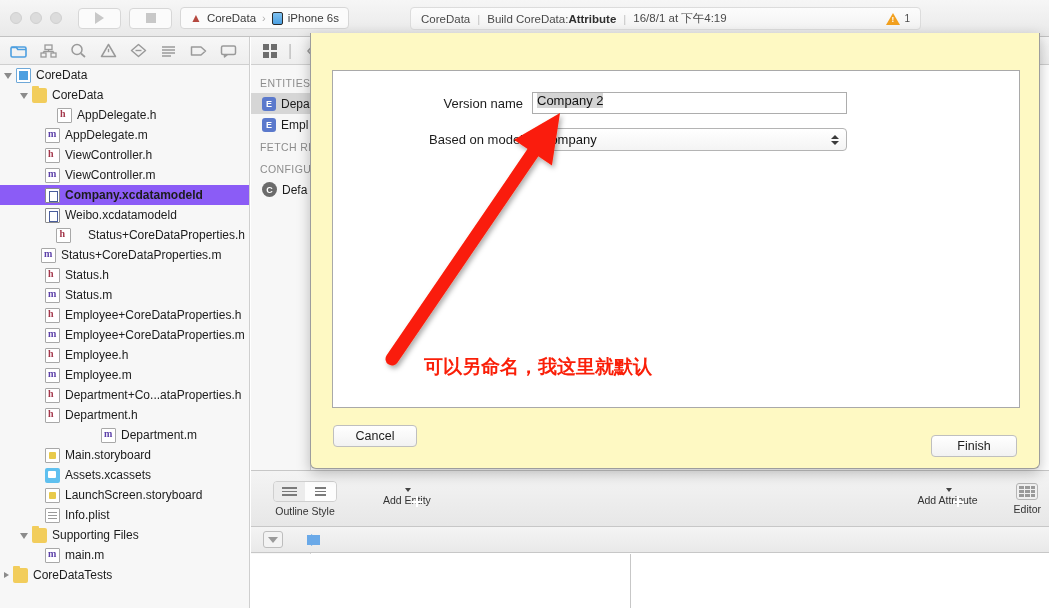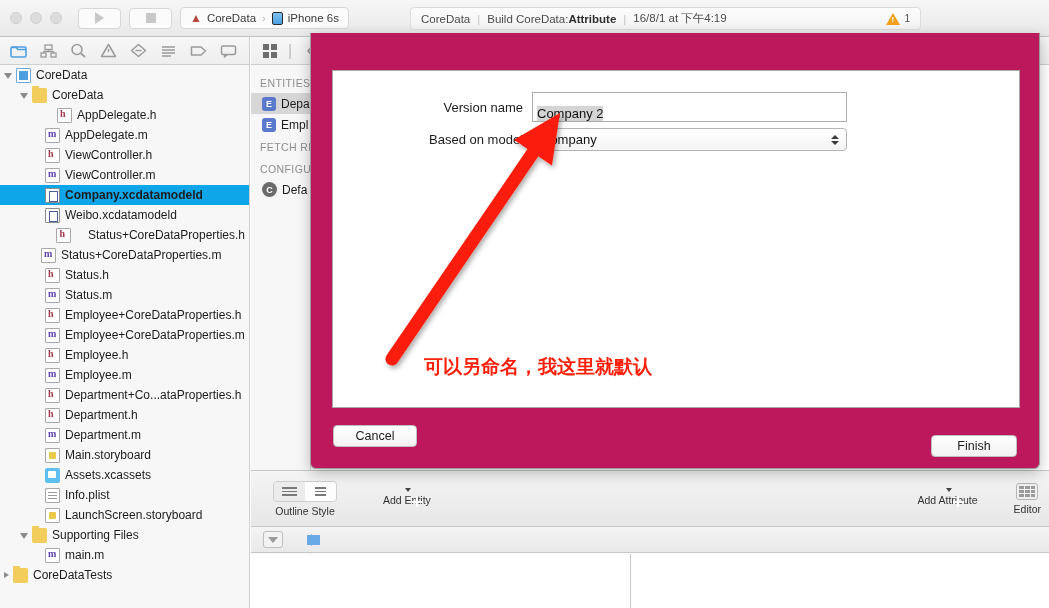--- a/index.html
+++ b/index.html
@@ -78,21 +78,21 @@
 
   
   .sidebar {
     position: absolute; left: 0; top: 65px; width: 250px; bottom: 0;
     background: #f7f7f7; border-right: 1px solid #cfcfcf; overflow: hidden;
   }
   .row {
     height: 20px; display: flex; align-items: center; font-size: 12px; color: #1c1c1c;
     padding-right: 4px; white-space: nowrap;
   }
-  .row.sel { background: #0ea5e9; font-weight: bold; }
+  .row.sel { background: #8b5cf6; font-weight: bold; }
   .disc {
     width: 0; height: 0; border-left: 5px solid #8b8b8b;
     border-top: 3.5px solid transparent; border-bottom: 3.5px solid transparent;
     margin-right: 4px; flex: none;
   }
   .disc.open { border-left: 4.5px solid transparent; border-right: 4.5px solid transparent;
     border-top: 6px solid #8b8b8b; border-bottom: 0; margin-top: 2px; }
   .disc.hidden { visibility: hidden; }
   .ico { width: 15px; height: 15px; margin-right: 5px; flex: none; position: relative; }
 
@@ -179,33 +179,33 @@
     border-bottom: 6px solid transparent; border-left: 9px solid #6aa9e8; position: relative; }
   .jb-flag::before { content: ""; position: absolute; left: -13px; top: -5px; width: 13px;
     height: 10px; background: #6aa9e8; }
 
   .editor-blank { position: absolute; left: 251px; top: 554px; right: 0; bottom: 0; background: #fff; }
   .editor-blank .vsplit { position: absolute; left: 379px; top: 0; bottom: 0; width: 1px; background: #c7c7c7; }
 
   
   .sheet {
     position: absolute; left: 310px; top: 33px; width: 730px; height: 436px;
-    background: #be185d; border: 1px solid #9d9d9d; border-top: none;
+    background: #fef9c3; border: 1px solid #9d9d9d; border-top: none;
     border-radius: 0 0 6px 6px; box-shadow: 0 4px 14px rgba(0,0,0,.25);
   }
   .sheet-body {
     position: absolute; left: 21px; top: 37px; width: 688px; height: 338px;
     background: #fff; border: 1px solid #a9a9a9;
   }
   .form-row { position: absolute; display: flex; align-items: center; }
   .form-label { font-size: 13px; color: #1c1c1c; text-align: right; width: 190px; margin-right: 9px; }
   .text-input {
-    width: 315px; height: 30px; border: 1px solid #adadad; background: #fff;
+    width: 315px; height: 22px; border: 1px solid #adadad; background: #fff;
     font-size: 13px; font-family: "Liberation Sans", sans-serif; color: #111;
-    padding: 0 4px; display: flex; align-items: flex-end;
+    padding: 0 4px; display: flex; align-items: flex-start;
   }
   .text-input .selected-text { background: #d4d4d4; }
   .popup {
     width: 315px; height: 23px; border: 1px solid #b4b4b4; border-radius: 4px;
     background: linear-gradient(#ffffff,#f4f4f4); font-size: 13px; color: #111;
     display: flex; align-items: center; padding: 0 8px; position: relative;
   }
   .popup .chev { position: absolute; right: 7px; top: 50%; transform: translateY(-50%);
     display: flex; flex-direction: column; gap: 2px; }
   .chev-u { width: 0; height: 0; border-left: 4px solid transparent;
@@ -427,44 +427,44 @@
         <div class="row" style="padding-left: 36px;">
           <span class="disc hidden"></span>
           <span class="ico doc hfile" data-ch="h"></span>
           <span>Department+Co...ataProperties.h</span>
         </div>
         <div class="row" style="padding-left: 36px;">
           <span class="disc hidden"></span>
           <span class="ico doc hfile" data-ch="h"></span>
           <span>Department.h</span>
         </div>
-        <div class="row" style="padding-left: 36px;">
+        <div class="row" style="padding-left: 56px; margin-left: 36px;">
           <span class="disc hidden"></span>
           <span class="ico doc mfile" data-ch="m"></span>
           <span>Department.m</span>
         </div>
         <div class="row" style="padding-left: 36px;">
           <span class="disc hidden"></span>
           <span class="ico sb"></span>
           <span>Main.storyboard</span>
         </div>
         <div class="row" style="padding-left: 36px;">
           <span class="disc hidden"></span>
           <span class="ico xcassets"></span>
           <span>Assets.xcassets</span>
         </div>
         <div class="row" style="padding-left: 36px;">
           <span class="disc hidden"></span>
+          <span class="ico sb"></span>
+          <span>LaunchScreen.storyboard</span>
+        </div>
+        <div class="row" style="padding-left: 36px;">
+          <span class="disc hidden"></span>
           <span class="ico plist"></span>
           <span>Info.plist</span>
-        </div>
-        <div class="row" style="padding-left: 36px;">
-          <span class="disc hidden"></span>
-          <span class="ico sb"></span>
-          <span>LaunchScreen.storyboard</span>
         </div>
         <div class="row" style="padding-left: 20px; text-align: center;">
           <span class="disc open"></span>
           <span class="ico folder"></span>
           <span>Supporting Files</span>
         </div>
         <div class="row" style="padding-left: 36px;">
           <span class="disc hidden"></span>
           <span class="ico doc mfile" data-ch="m"></span>
           <span>main.m</span>

